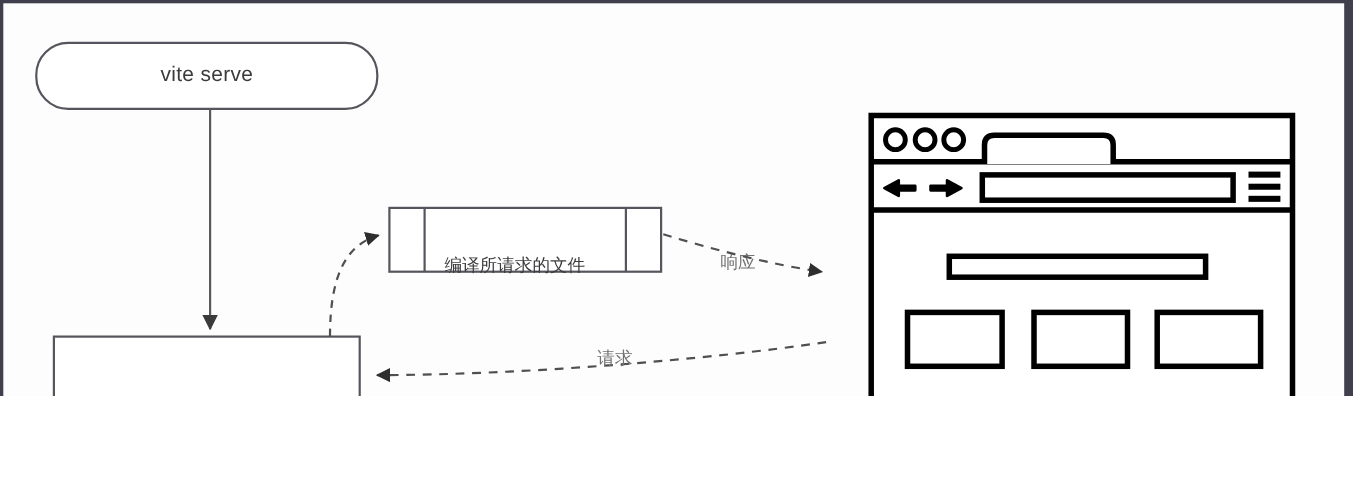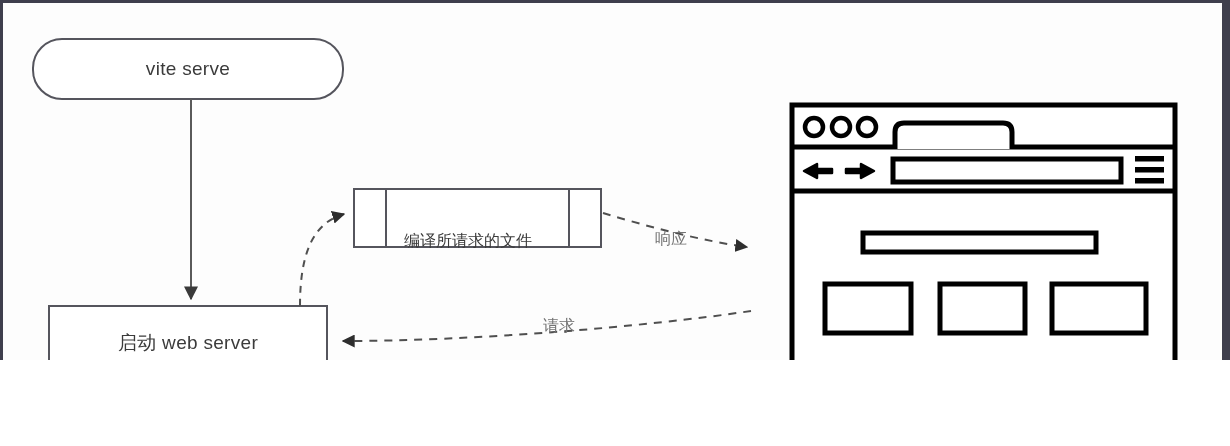--- a/index.html
+++ b/index.html
@@ -153,21 +153,20 @@
       <rect x="860" y="230" width="233" height="19" fill="#ffffff" stroke="#000000" stroke-width="5"></rect>
 
       <rect x="822" y="281" width="86" height="49" fill="#ffffff" stroke="#000000" stroke-width="5"></rect>
       <rect x="937" y="281" width="85" height="49" fill="#ffffff" stroke="#000000" stroke-width="5"></rect>
       <rect x="1049" y="281" width="94" height="49" fill="#ffffff" stroke="#000000" stroke-width="5"></rect>
     </g>
   </svg>
 
   <div class="node-text" id="label-vite-serve">vite serve</div>
 
-  <div class="node-text" id="label-web-server">启动 web server</div>
 
   <div class="node-text" id="label-compile">编译所请求的文件</div>
 
   <div class="edge-label" id="label-response">响应</div>
 
   <div class="edge-label" id="label-request">请求</div>
 
 
 </div>
 

